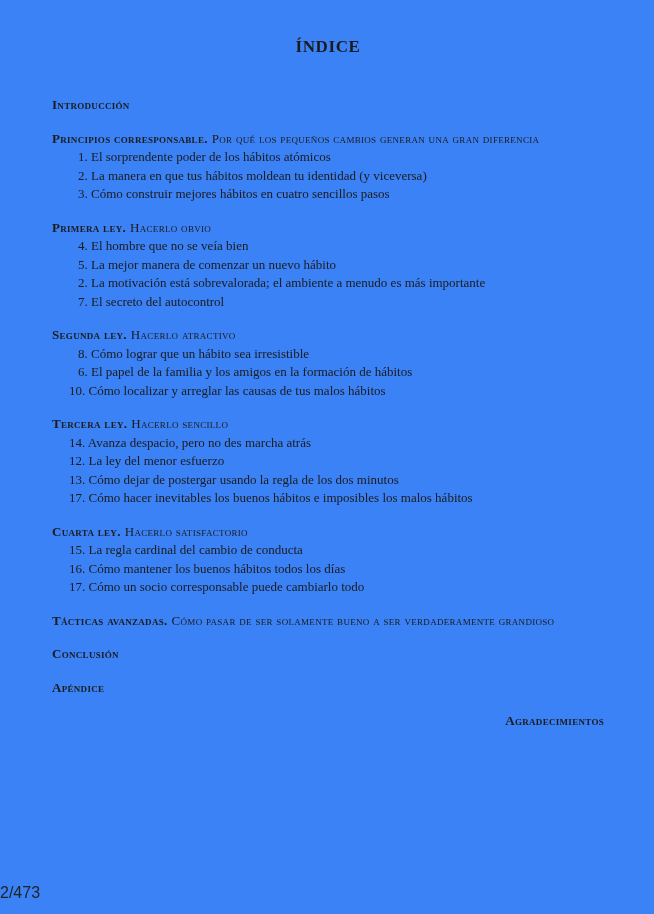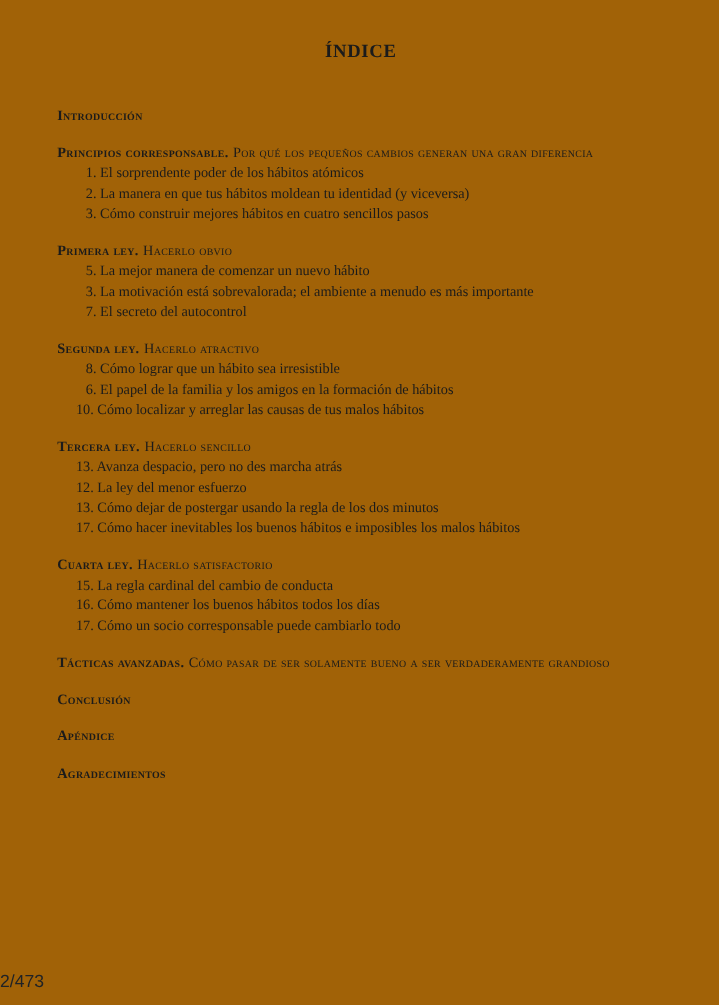--- a/index.html
+++ b/index.html
@@ -4,21 +4,21 @@
 <style>
   html, body {
     margin: 0;
     padding: 0;
     background: #ffffff;
   }
   .page {
     position: relative;
     width: 654px;
     height: 914px;
-    background: #a16207;
+    background: #3b82f6;
     color: #1b1b1b;
     font-family: "Liberation Serif", serif;
     overflow: hidden;
   }
   .content {
     position: absolute;
     left: 52px;
     top: 36px;
     width: 552px;
   }
@@ -28,20 +28,21 @@
     font-weight: bold;
     line-height: 22px;
     text-align: center;
     letter-spacing: 0.6px;
   }
   .toc-section {
     margin: 0 0 15px 0;
   }
   .toc-section:last-child {
     margin-bottom: 0;
+    text-align: right;
   }
   .toc-section p {
     margin: 0;
     font-size: 13px;
     line-height: 18.5px;
   }
   .section-heading {
     font-variant: small-caps;
     font-size: 16px;
     letter-spacing: 0.3px;
@@ -89,39 +90,40 @@
     <div class="section-items">
             <p class="toc-item">1. El sorprendente poder de los hábitos atómicos</p>
             <p class="toc-item">2. La manera en que tus hábitos moldean tu identidad (y viceversa)</p>
             <p class="toc-item">3. Cómo construir mejores hábitos en cuatro sencillos pasos</p>
           </div>
   </section>
 
   <section class="toc-section">
     <p class="section-heading"><span class="section-label">Primera ley.</span><span class="section-subtitle">Hacerlo obvio</span></p>
     <div class="section-items">
+            <p class="toc-item">4. El hombre que no se veía bien</p>
             <p class="toc-item">5. La mejor manera de comenzar un nuevo hábito</p>
-            <p class="toc-item">3. La motivación está sobrevalorada; el ambiente a menudo es más importante</p>
+            <p class="toc-item">2. La motivación está sobrevalorada; el ambiente a menudo es más importante</p>
             <p class="toc-item">7. El secreto del autocontrol</p>
           </div>
   </section>
 
   <section class="toc-section">
     <p class="section-heading"><span class="section-label">Segunda ley.</span><span class="section-subtitle">Hacerlo atractivo</span></p>
     <div class="section-items">
             <p class="toc-item">8. Cómo lograr que un hábito sea irresistible</p>
             <p class="toc-item">6. El papel de la familia y los amigos en la formación de hábitos</p>
             <p class="toc-item num2">10. Cómo localizar y arreglar las causas de tus malos hábitos</p>
           </div>
   </section>
 
   <section class="toc-section">
     <p class="section-heading"><span class="section-label">Tercera ley.</span><span class="section-subtitle">Hacerlo sencillo</span></p>
     <div class="section-items">
-            <p class="toc-item num2">13. Avanza despacio, pero no des marcha atrás</p>
+            <p class="toc-item num2">14. Avanza despacio, pero no des marcha atrás</p>
             <p class="toc-item num2">12. La ley del menor esfuerzo</p>
             <p class="toc-item num2">13. Cómo dejar de postergar usando la regla de los dos minutos</p>
             <p class="toc-item num2">17. Cómo hacer inevitables los buenos hábitos e imposibles los malos hábitos</p>
           </div>
   </section>
 
   <section class="toc-section">
     <p class="section-heading"><span class="section-label">Cuarta ley.</span><span class="section-subtitle">Hacerlo satisfactorio</span></p>
     <div class="section-items">
             <p class="toc-item num2">15. La regla cardinal del cambio de conducta</p>

